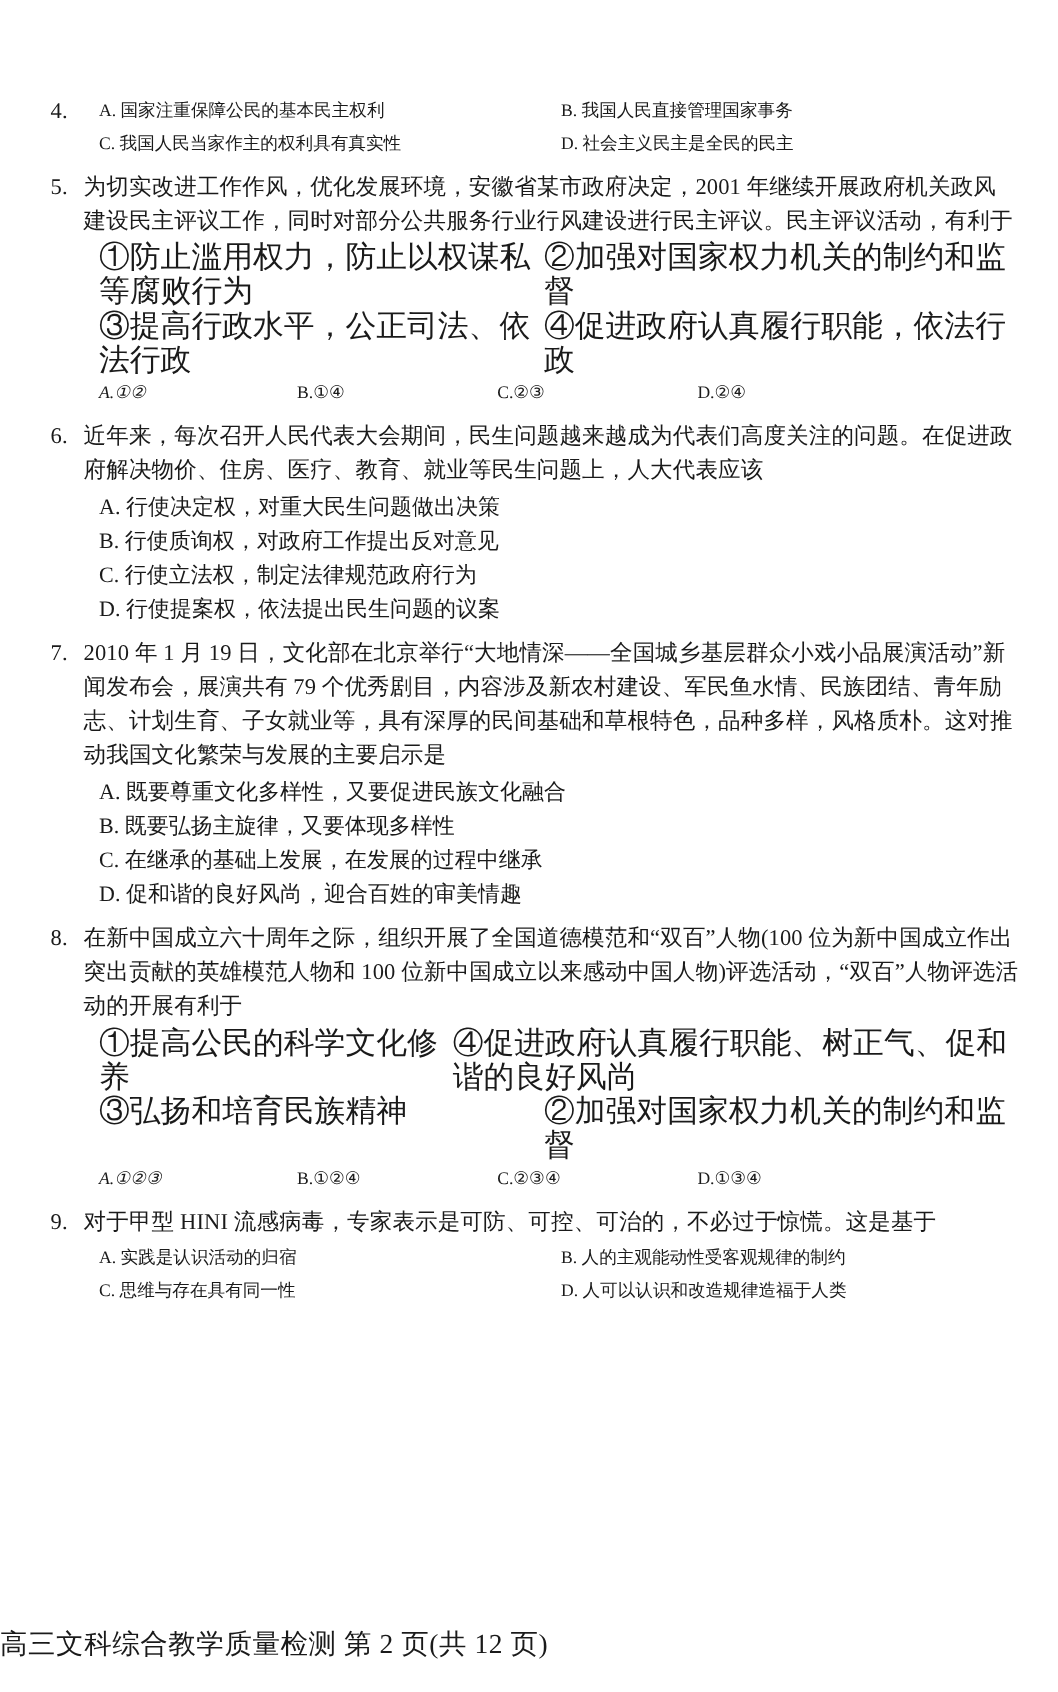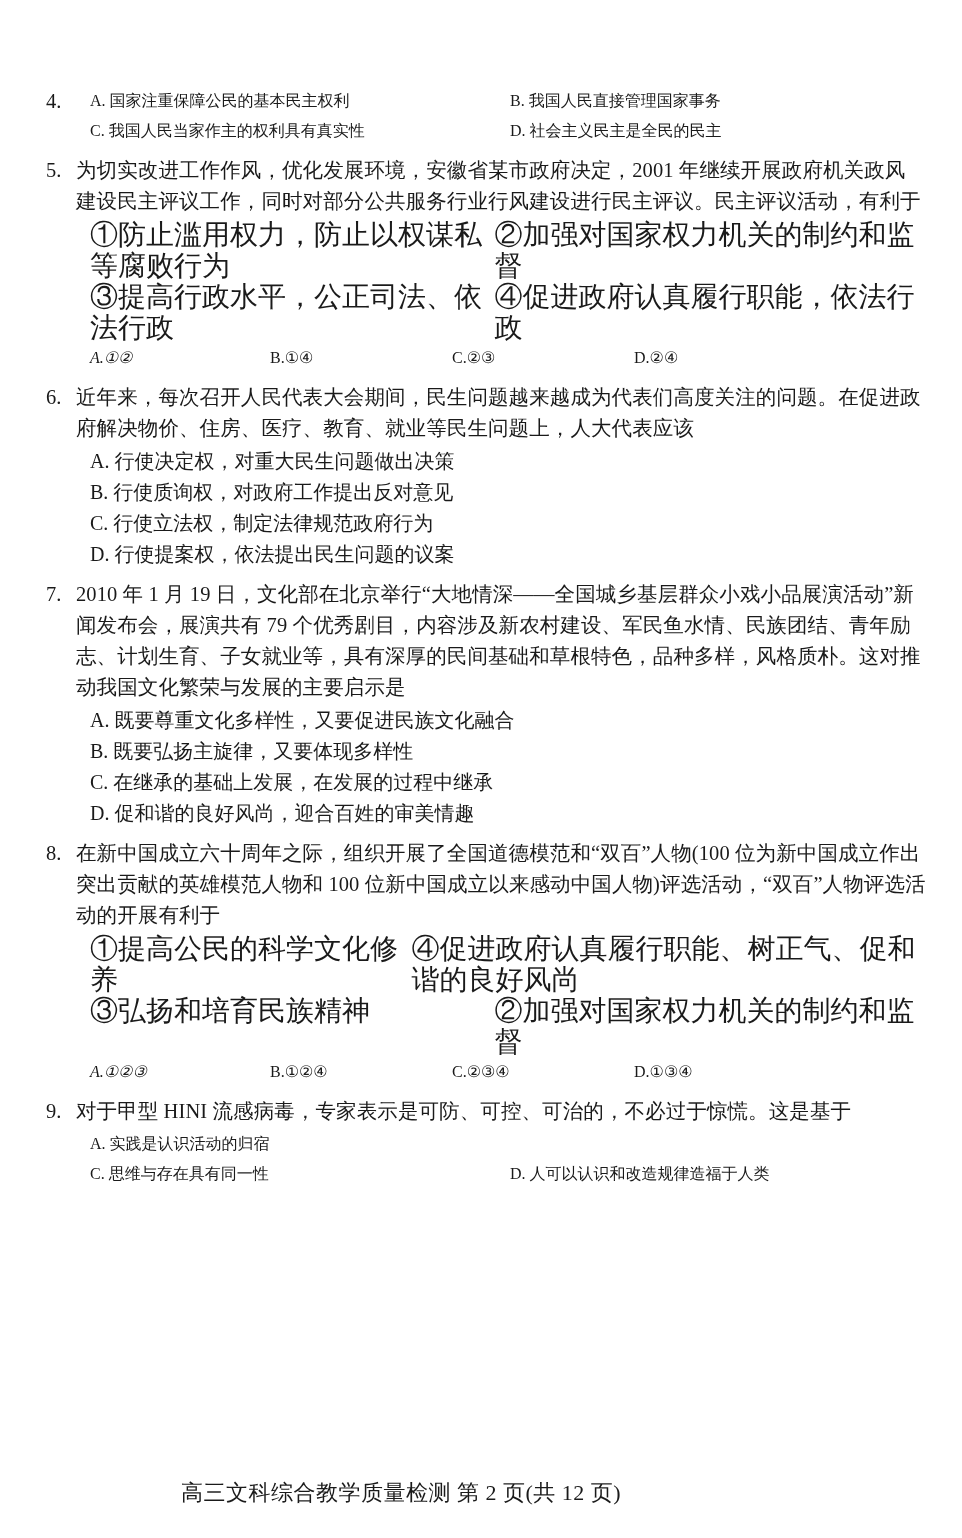--- a/index.html
+++ b/index.html
@@ -69,22 +69,21 @@
     font-size: 28px;
     line-height: 31px;
     padding-left: 44px;
   }
   .sub-row > div:first-child { width: 420px; }
   .footer {
     position: absolute;
     left: 0;
     top: 1478px;
     width: 802px;
-    text-align: center;
-    font-size: 22px;
+    font-size: 25px;
     letter-spacing: 0.5px;
   }
 </style>
 </head>
 <body>
 
 <div class="page">
   <div class="content">
 
     <div class="q">
@@ -176,20 +175,21 @@
     </div>
 
     <div class="q">
       <div class="stem">
         <span class="num">9.</span>
         <span>对于甲型 HINI 流感病毒，专家表示是可防、可控、可治的，不必过于惊慌。这是基于</span>
       </div>
       <div class="opts">
         <div class="opt-row opt-2col">
           <div>A. 实践是认识活动的归宿</div>
+          <div>B. 人的主观能动性受客观规律的制约</div>
         </div>
         <div class="opt-row opt-2col">
           <div>C. 思维与存在具有同一性</div>
           <div>D. 人可以认识和改造规律造福于人类</div>
         </div>
       </div>
     </div>
 
   </div>
 

